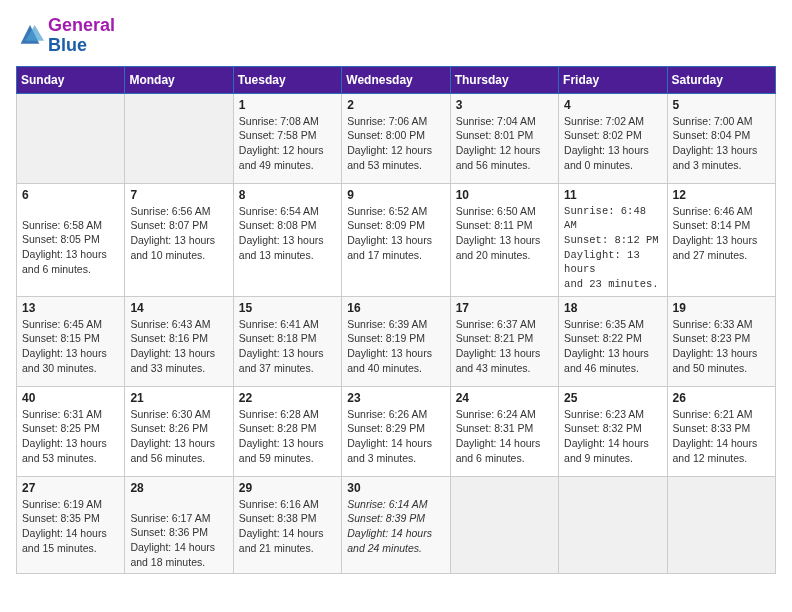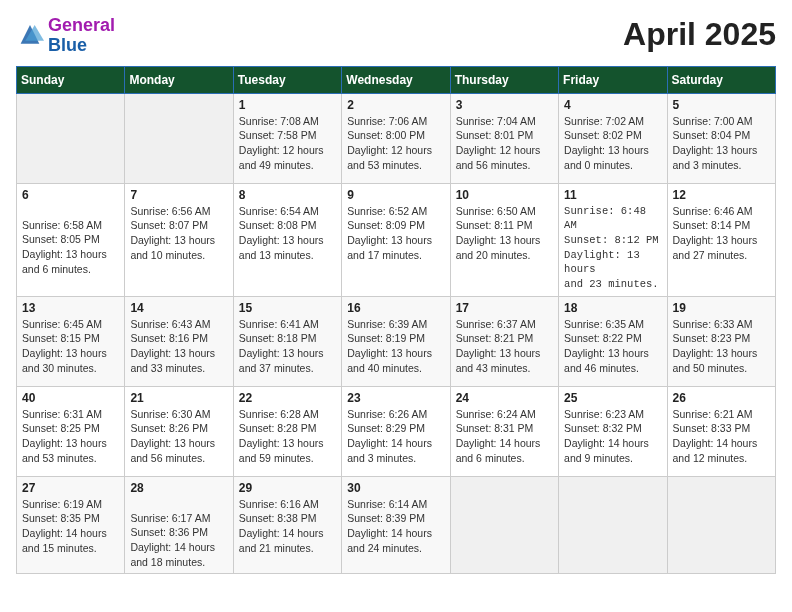--- a/index.html
+++ b/index.html
@@ -43,21 +43,21 @@
     .location {
       font-size: 15px;
       color: #444;
     }
     .calendar {
       width: 100%;
       border-collapse: collapse;
       font-size: 11px;
     }
     .calendar thead th {
-      background: #14532d;
+      background: #4c1d95;
       color: #fff;
       padding: 6px 4px;
       text-align: left;
       font-size: 12px;
       font-weight: bold;
       border: 1px solid #2a6db5;
     }
     .calendar tbody td {
       border: 1px solid #ccc;
       vertical-align: top;
@@ -98,21 +98,20 @@
       <rect x="0" y="0" width="36" height="36" fill="none"></rect>
       <polygon points="18,4 30,28 6,28" fill="#1a5fa8" opacity="0.85"></polygon>
       <polygon points="24,4 36,24 12,24" fill="#4a9fd4" opacity="0.7"></polygon>
     </svg>
     <div class="logo-text">
       <span class="logo-general">General</span><br>
       <span class="logo-blue">Blue</span>
     </div>
   </div>
   <div class="title-block">
-    <div class="month-year">April 2025</div>
   </div>
 </div>
 
 <table class="calendar">
   <thead>
     <tr id="weekday-header">
         <th>Sunday</th>
         <th>Monday</th>
         <th>Tuesday</th>
         <th>Wednesday</th>
@@ -331,21 +330,21 @@
         </td>
         <td>
           <span class="day-number">29</span>
           <div class="day-info" style="white-space: pre-line;">Sunrise: 6:16 AM
 Sunset: 8:38 PM
 Daylight: 14 hours
 and 21 minutes.</div>
         </td>
         <td>
           <span class="day-number">30</span>
-          <div class="day-info" style="white-space: pre-line;">Sunrise: 6:14 AM
+          <div class="day-info" style="white-space: pre-line; font-style: italic;">Sunrise: 6:14 AM
 Sunset: 8:39 PM
 Daylight: 14 hours
 and 24 minutes.</div>
         </td>
         <td class="empty-cell"></td>
         <td class="empty-cell"></td>
         <td class="empty-cell"></td>
       </tr>
     </tbody>
 </table>

